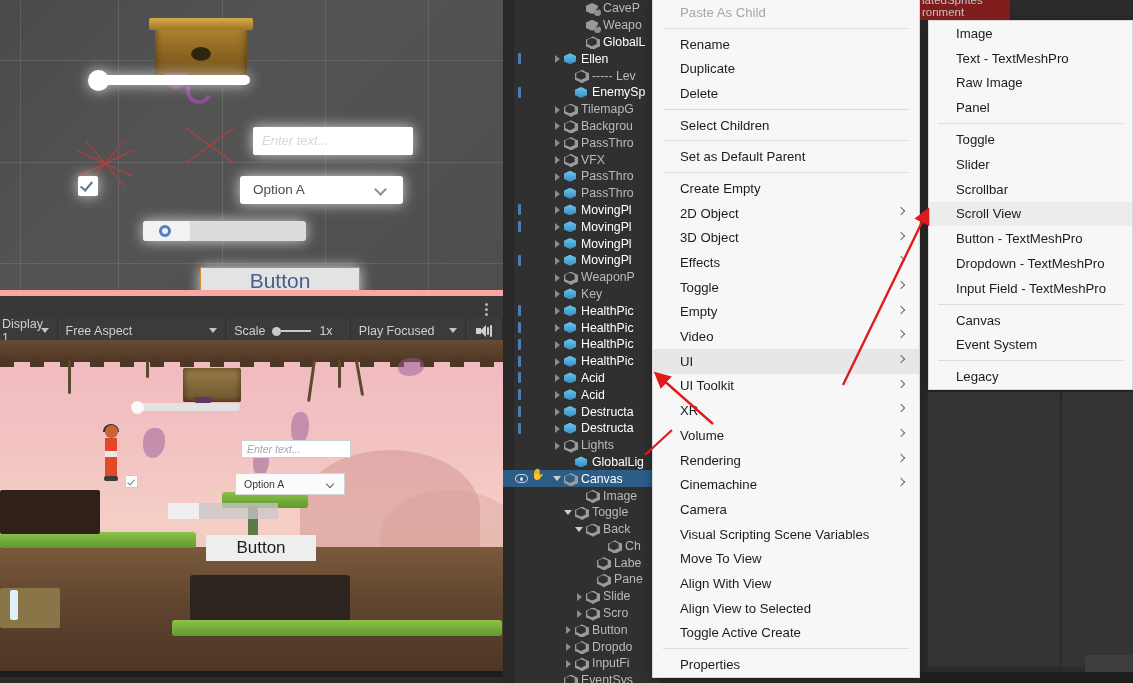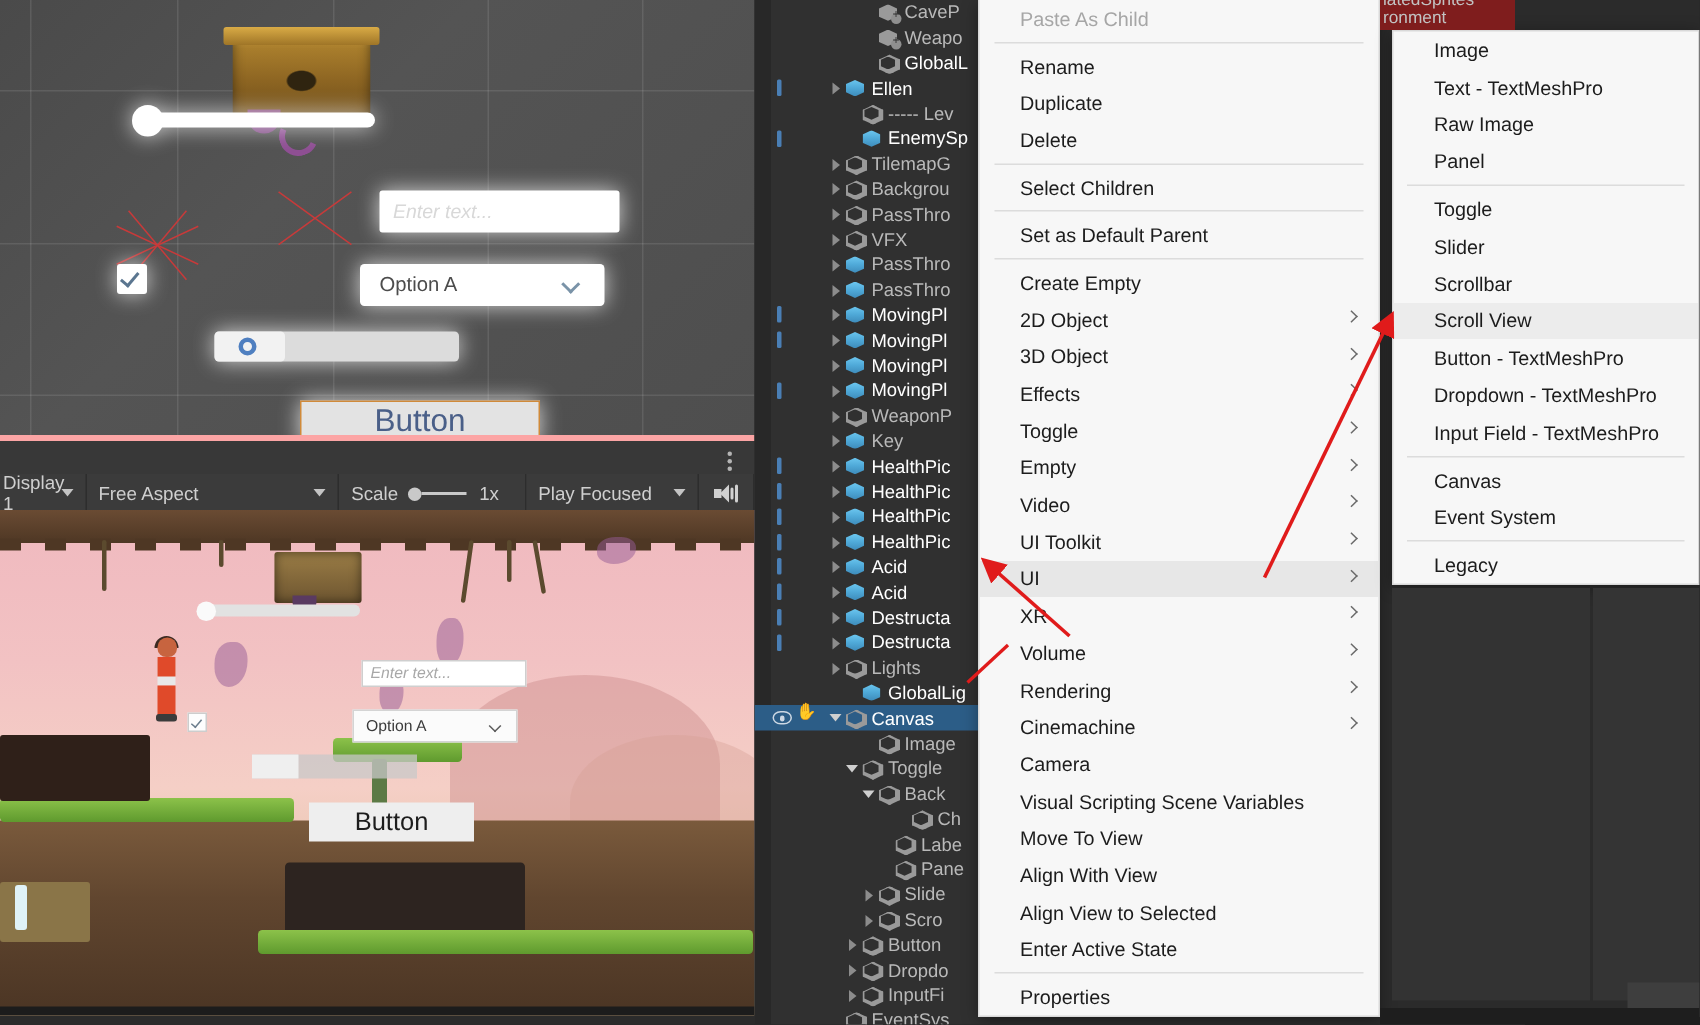--- a/index.html
+++ b/index.html
@@ -69,21 +69,21 @@
 
   .s-btn { position:absolute; left:200px; top:267px; width:160px; height:30px; background:#e3e3e3; border:1px solid #d08a3a; }
   .s-btn .t { position:absolute; left:0; right:0; top:1px; text-align:center; font-size:21px; color:#4a5f88; }
 
   .gizmo { position:absolute; pointer-events:none; }
   .gizmo i { position:absolute; left:0; top:50%; width:100%; height:1px; background:#c83a3a; transform-origin:center; }
 
   
   .game-toolbar {
     position:absolute; left:0; top:290px; width:503px; height:50px; background:#383838;
-    border-top:4px solid #fca5a5;
+    border-top:6px solid #fca5a5;
   }
   .gt-kebab { position:absolute; right:10px; top:6px; width:14px; height:14px; }
   .gt-kebab span { position:absolute; left:6px; width:3px; height:3px; background:#b4b4b4; border-radius:50%; }
   .gt-kebab span:nth-child(1){ top:1px; } .gt-kebab span:nth-child(2){ top:6px; } .gt-kebab span:nth-child(3){ top:11px; }
 
   .gt-row { position:absolute; left:0; top:22px; height:26px; width:503px; display:flex; align-items:stretch; }
   .gt-cell { position:relative; display:flex; align-items:center; background:#3b3b3b; border-right:1px solid #2d2d2d;
              color:#cfcfcf; font-size:12.5px; padding:0 8px; }
   .gt-cell.display { width:60px; padding-left:0; }
   .gt-cell.aspect { width:176px; }
@@ -755,29 +755,29 @@
           <span class="ctx-sub"></span>
         </div>
         <div class="ctx-item">
           <span>Empty</span>
           <span class="ctx-sub"></span>
         </div>
         <div class="ctx-item">
           <span>Video</span>
           <span class="ctx-sub"></span>
         </div>
-        <div class="ctx-item">
-          <span>UI Toolkit</span>
-          <span class="ctx-sub"></span>
-        </div>
         <div class="ctx-item hl">
           <span>UI</span>
           <span class="ctx-sub"></span>
         </div>
         <div class="ctx-item">
+          <span>UI Toolkit</span>
+          <span class="ctx-sub"></span>
+        </div>
+        <div class="ctx-item">
           <span>XR</span>
           <span class="ctx-sub"></span>
         </div>
         <div class="ctx-item">
           <span>Volume</span>
           <span class="ctx-sub"></span>
         </div>
         <div class="ctx-item">
           <span>Rendering</span>
           <span class="ctx-sub"></span>
@@ -795,21 +795,21 @@
         <div class="ctx-item">
           <span>Move To View</span>
         </div>
         <div class="ctx-item">
           <span>Align With View</span>
         </div>
         <div class="ctx-item">
           <span>Align View to Selected</span>
         </div>
         <div class="ctx-item">
-          <span>Enter Active State</span>
+          <span>Toggle Active Create</span>
         </div>
         <div class="ctx-sep"></div>
         <div class="ctx-item">
           <span>Properties</span>
         </div>
       </div>
   </div>
 
   <div class="submenu">
     <div id="sub-rows">

